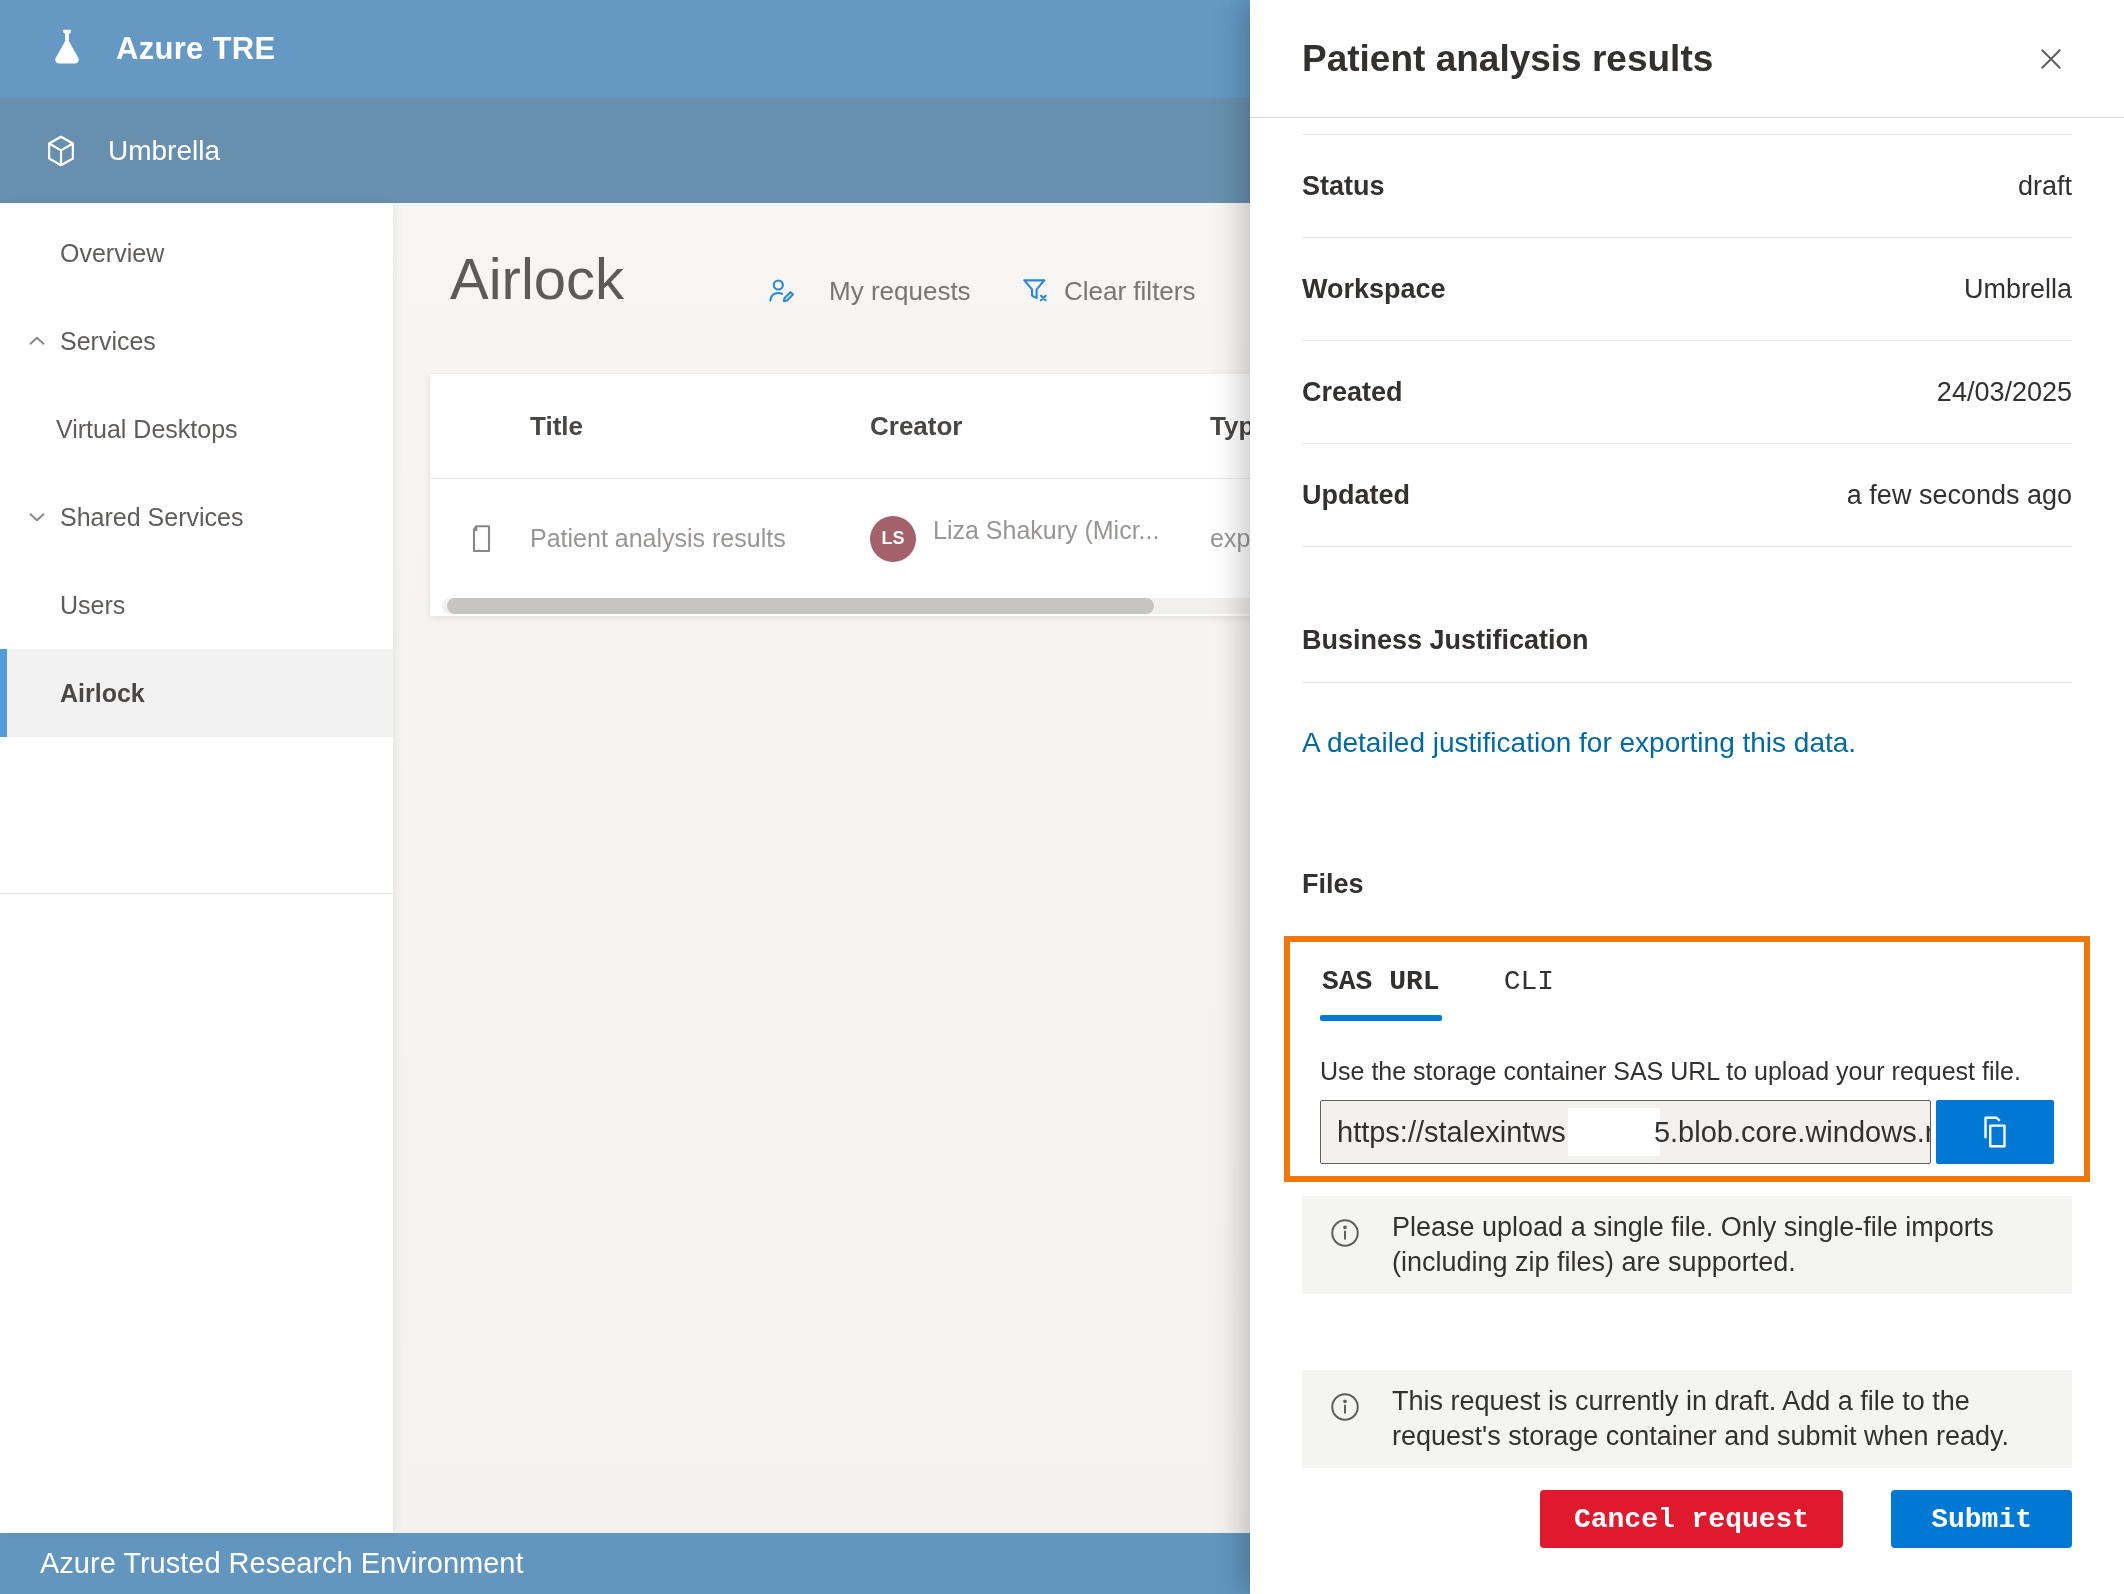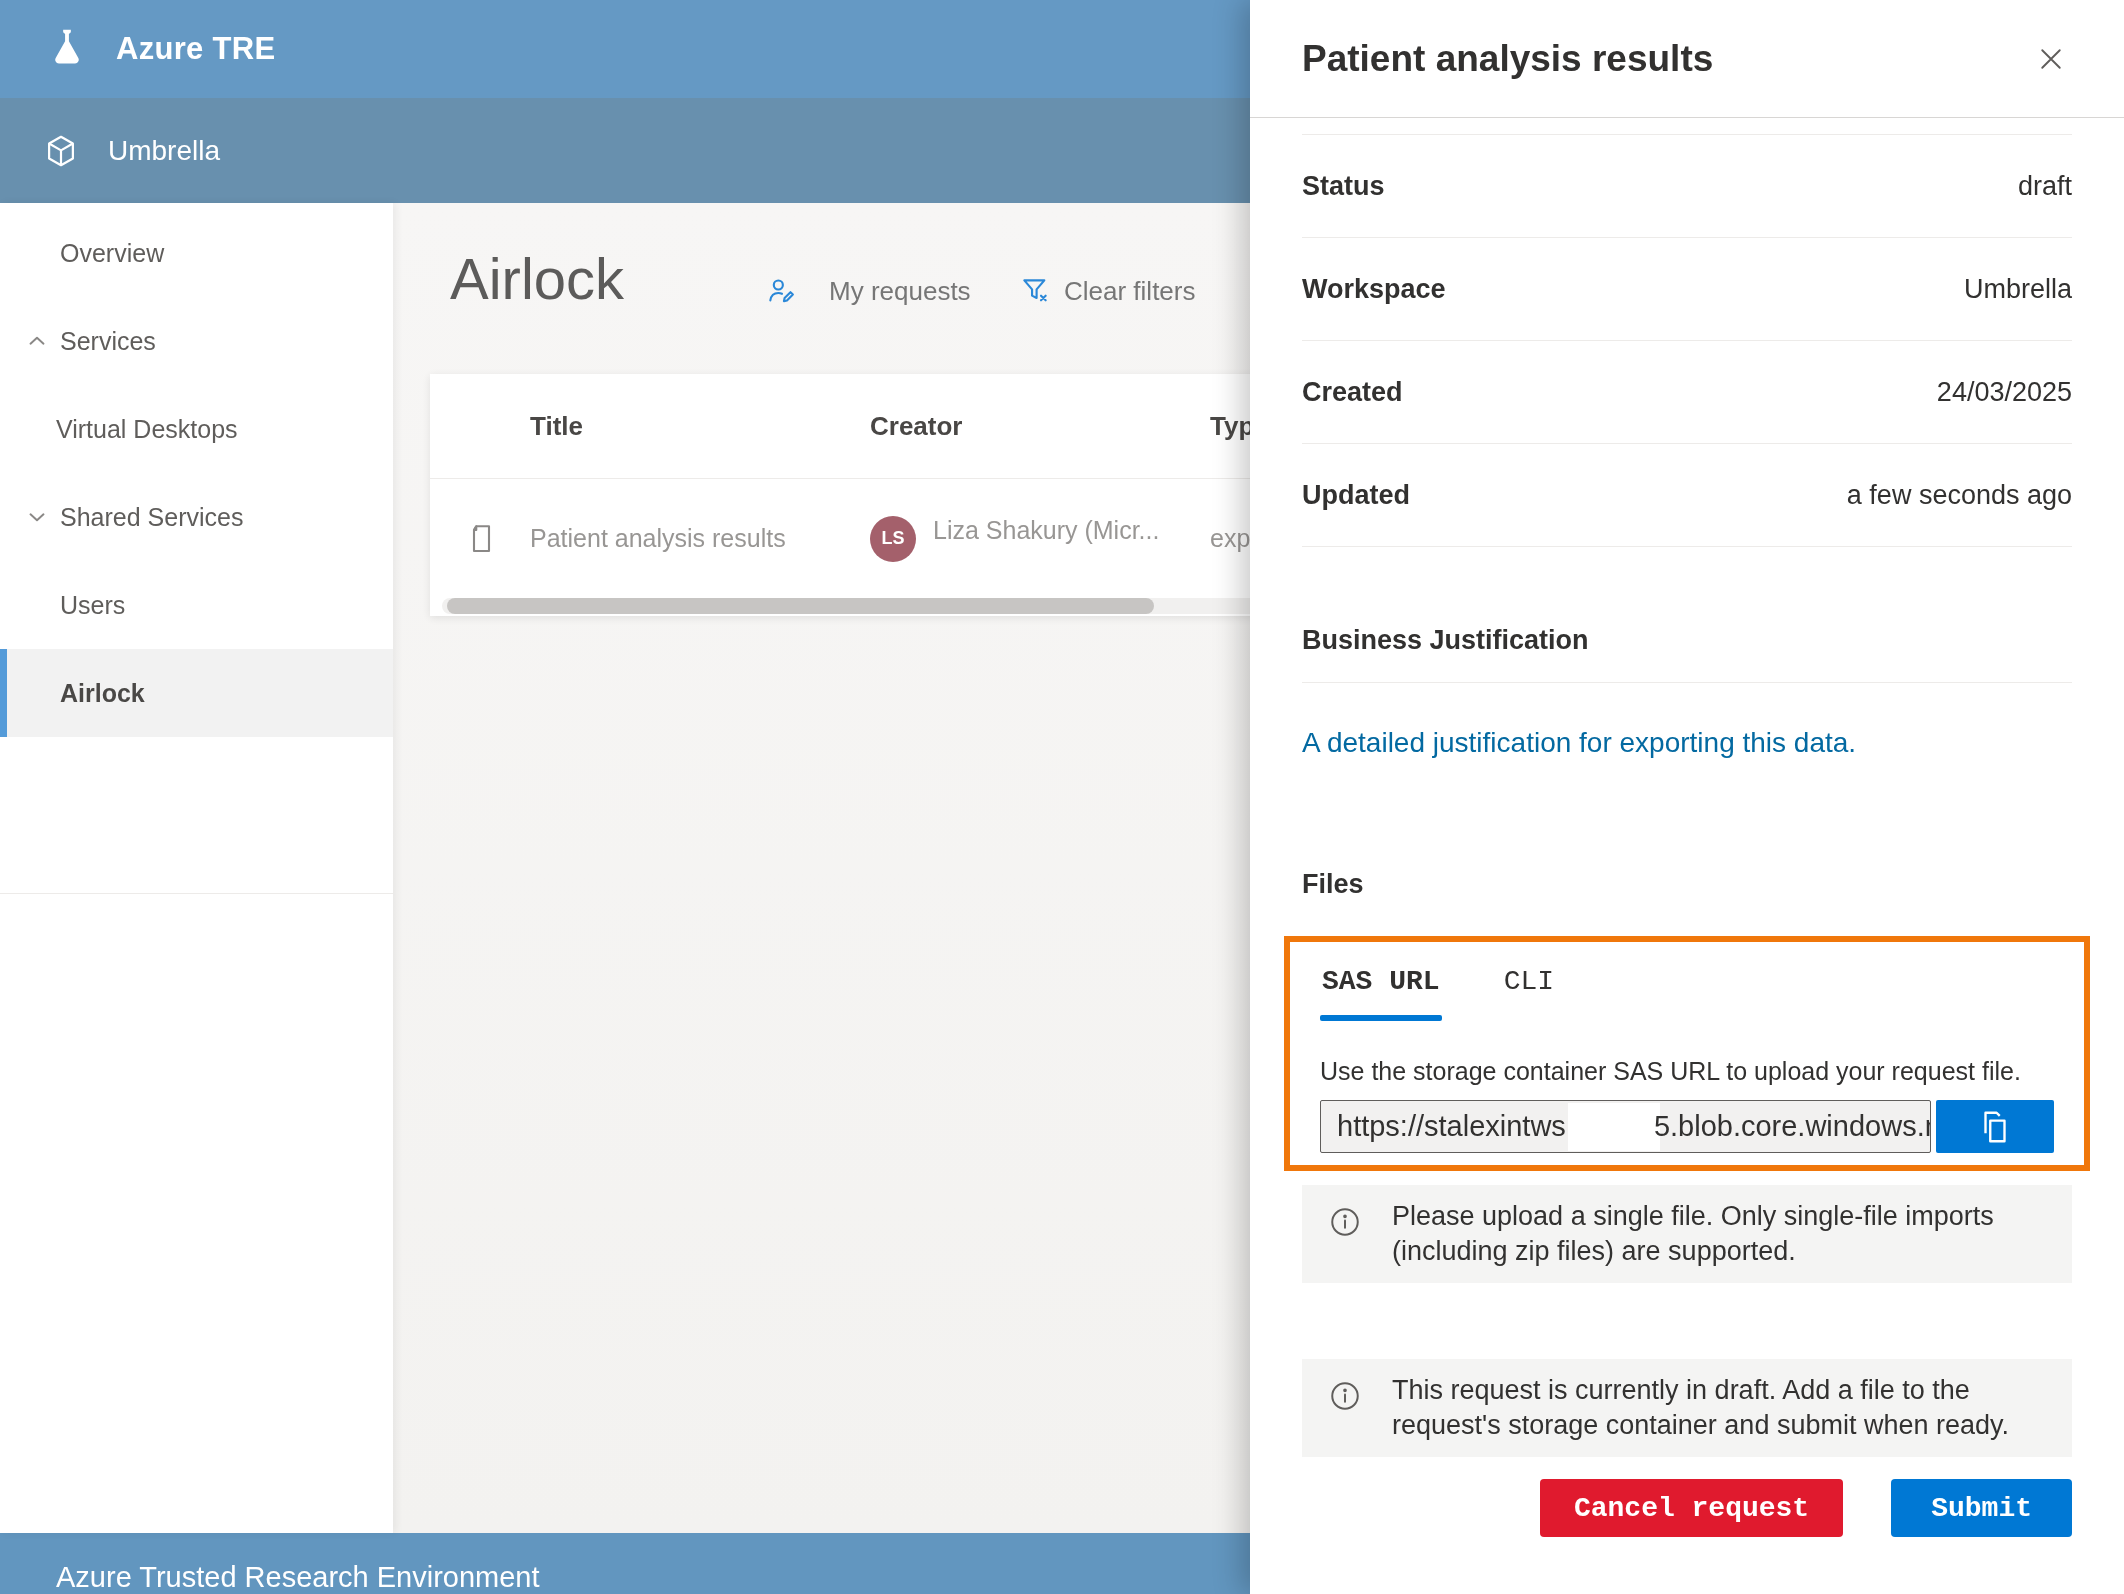--- a/index.html
+++ b/index.html
@@ -34,21 +34,21 @@
   .trow{display:grid; grid-template-columns:100px 340px 340px auto; align-items:center;}
   .thead{height:104px; border-bottom:1px solid #edebe9; font-size:26px; font-weight:600; color:#494745;}
   .tdata{height:119px; font-size:25px; color:#989694;}
   .doc-icon{justify-self:center; display:flex; color:#8a8886;}
   .creator-cell{display:flex; gap:17px; overflow:hidden; white-space:nowrap;}
   .avatar{width:46px; height:46px; border-radius:50%; background:#a4606b; color:#fff; font-size:18px; font-weight:bold; display:flex; align-items:center; justify-content:center; flex:0 0 auto;}
   .scrollbar-track{position:absolute; left:12px; right:12px; bottom:2px; height:16px; background:#f1f0ef; border-radius:8px;}
   .scrollbar-thumb{position:absolute; left:5px; top:0; width:707px; height:16px; background:#c7c5c3; border-radius:8px;}
 
   
-  .footer{position:absolute; left:0; right:0; bottom:0; height:61px; background:#6296bf; display:flex; align-items:flex-end; padding-left:56px; z-index:1;}
+  .footer{position:absolute; left:0; right:0; bottom:0; height:61px; background:#6296bf; display:flex; align-items:center; padding-left:40px; z-index:1;}
   .footer-label{color:#fff; font-size:29px;}
 
   
   .panel{position:absolute; top:0; right:0; width:874px; height:1594px; background:#fff; box-shadow:-8px 0 28px rgba(0,0,0,.22); z-index:10; padding:0 52px; box-sizing:border-box; overflow:hidden;}
   .panel-header{height:117px; display:flex; align-items:center; justify-content:space-between; border-bottom:1px solid #d8d6d4; margin:0 -52px; padding:0 52px;}
   .panel-title{font-size:37px; font-weight:600; color:#323130;}
   .close-btn{display:flex; color:#5f5d5b; cursor:pointer; padding:6px;}
 
   .fields{margin-top:16px; border-top:1px solid #edebe9;}
   .field{height:102px; display:flex; align-items:center; justify-content:space-between; border-bottom:1px solid #edebe9; font-size:27px; color:#323130;}
@@ -59,21 +59,21 @@
   .bj-text{margin-top:44px; font-size:28px; color:#0369a1;}
 
   .files-heading{margin-top:110px; font-size:27px; font-weight:bold; color:#323130;}
 
   .orange-box{margin:36px -18px 0; border:6px solid #f0770b; padding:24px 30px 12px; box-sizing:border-box;}
   .tabs{display:flex; gap:64px; padding-left:2px;}
   .tab{font-size:28px; color:#323130; cursor:pointer; position:relative; padding-bottom:8px;font-family:Liberation Mono, monospace;}
   .tab.active{font-weight:600;}
   .tab.active::after{content:""; position:absolute; left:-2px; right:-2px; bottom:-16px; height:6px; background:#0078d4; border-radius:2px;}
   .instruction{margin-top:52px; font-size:25px; color:#323130;}
-  .url-row{margin-top:14px; display:flex; gap:5px; height:53px;}
+  .url-row{margin-top:14px; display:flex; gap:5px; height:64px;}
   .url-input{flex:1; border:1px solid #5f5d5b; border-radius:2px; background:#f2f1f0; display:flex; align-items:center; padding:0 16px; font-size:29px; color:#323130; white-space:nowrap; overflow:hidden; cursor:text;}
   .redaction{display:inline-block; width:92px; height:48px; background:#ffffff; flex:0 0 auto; margin-left:2px; margin-right:-6px;}
   .copy-btn{width:118px; flex:0 0 auto; background:#0078d4; border:none; border-radius:2px; display:flex; align-items:center; justify-content:center; cursor:pointer; color:#fff;}
 
   .note{background:#f4f4f3; padding:14px 26px; display:flex; gap:30px; font-size:27px; color:#323130; line-height:1.3;}
   .note .info-ic{flex:0 0 auto; margin-top:6px; color:#5f5d5b;}
   .note1{margin-top:14px;}
   .note2{margin-top:76px;}
 
   .actions{margin-top:22px; display:flex; justify-content:flex-end; gap:16px;}

